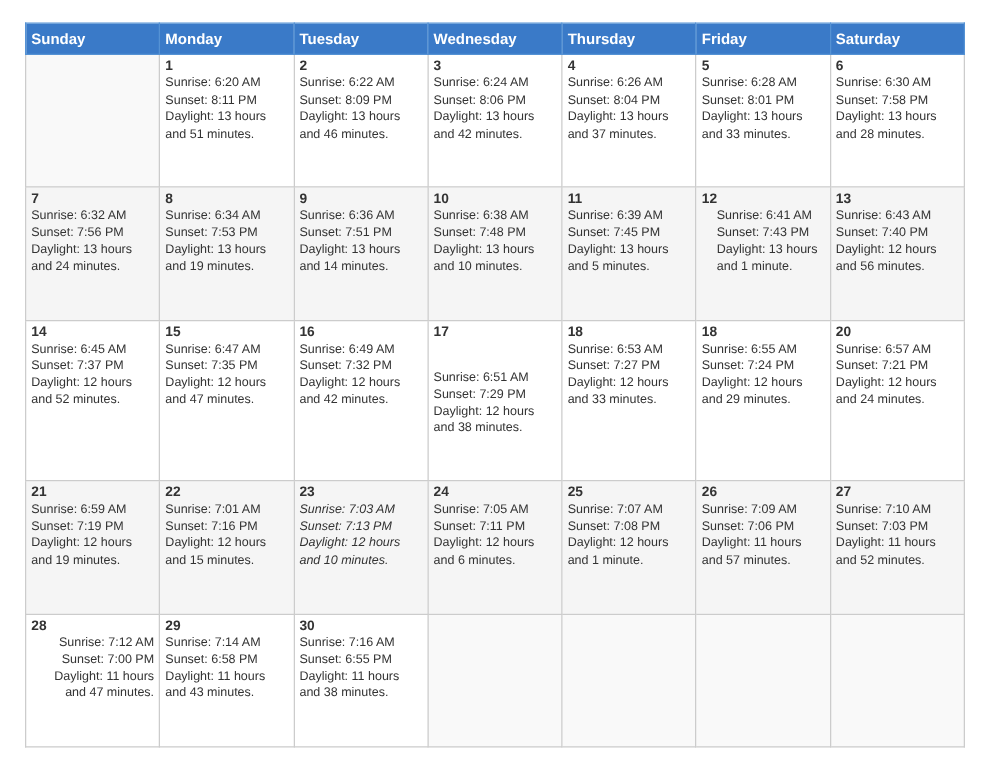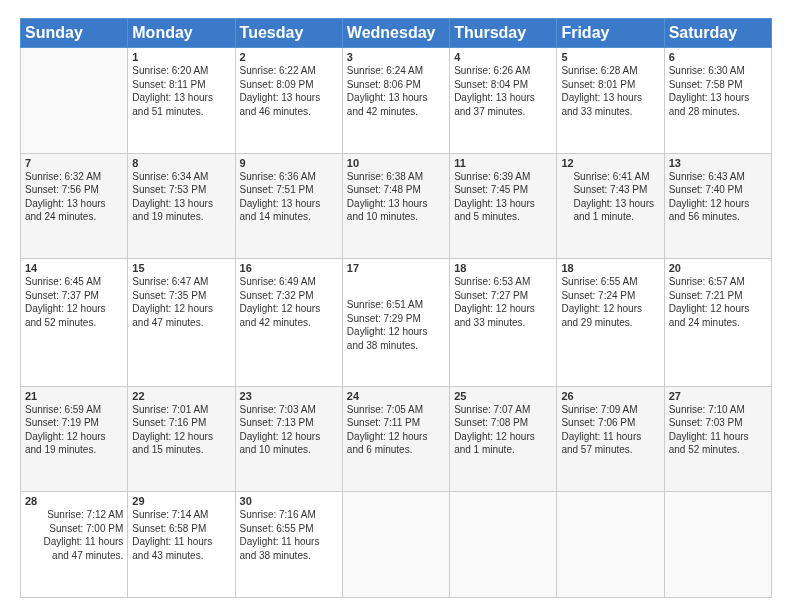--- a/index.html
+++ b/index.html
@@ -49,21 +49,21 @@
     .calendar {
       flex: 1;
       border: 1px solid #ccc;
       border-collapse: collapse;
       width: 100%;
       table-layout: fixed;
     }
     .calendar th {
       background-color: #3a7ac8;
       color: #fff;
-      font-size: 16px;
+      font-size: 12px;
       font-weight: bold;
       padding: 5px 4px;
       text-align: left;
       border: 1px solid #5592d4;
       margin-left: 16px;
     }
     .calendar td {
       vertical-align: top;
       border: 1px solid #ccc;
       padding: 3px 4px;
@@ -264,21 +264,21 @@
           </td>
           <td>
             <span class="day-num">22</span>
             <div class="cell-info" style="white-space: pre-line;">Sunrise: 7:01 AM
 Sunset: 7:16 PM
 Daylight: 12 hours
 and 15 minutes.</div>
           </td>
           <td>
             <span class="day-num">23</span>
-            <div class="cell-info" style="white-space: pre-line;">Sunrise: 7:03 AM
+            <div class="cell-info" style="white-space: pre-line; font-style: italic;">Sunrise: 7:03 AM
 Sunset: 7:13 PM
 Daylight: 12 hours
 and 10 minutes.</div>
           </td>
           <td>
             <span class="day-num">24</span>
             <div class="cell-info" style="white-space: pre-line;">Sunrise: 7:05 AM
 Sunset: 7:11 PM
 Daylight: 12 hours
 and 6 minutes.</div>

